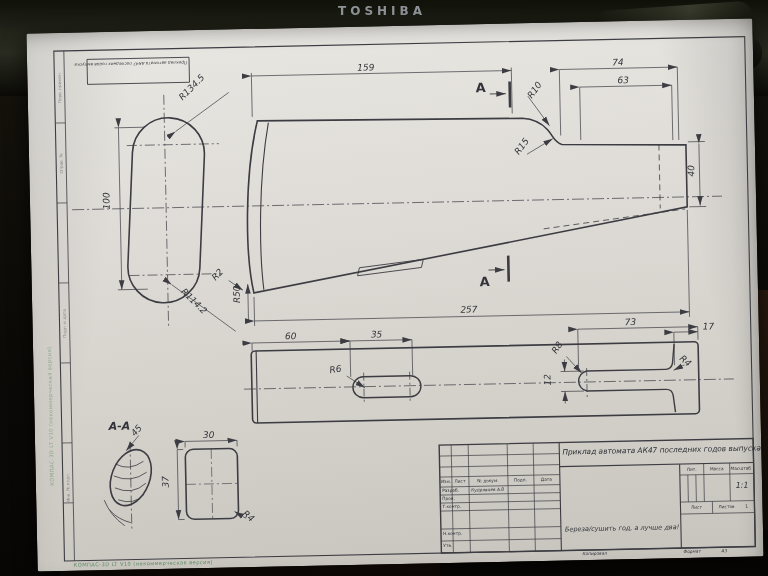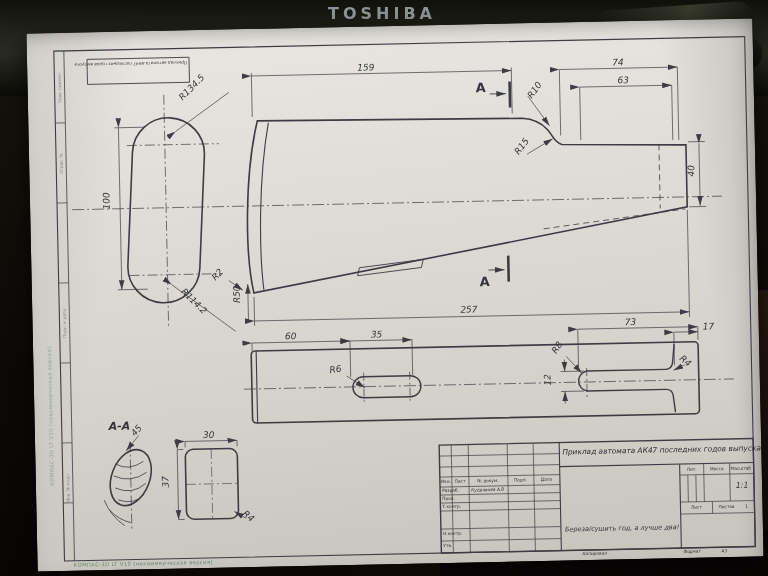--- a/index.html
+++ b/index.html
@@ -3,21 +3,21 @@
 <meta charset="utf-8">
 <style>
   html,body{margin:0;padding:0;background:#000;}
   .scene{position:relative;width:768px;height:576px;overflow:hidden;
          background:linear-gradient(180deg,#121007 0%,#16130c 8%,#0c0a07 60%,#080605 100%);
          font-family:"DejaVu Sans",sans-serif;}
   
   .laptop{position:absolute;left:0;top:0;width:768px;height:96px;
           background:linear-gradient(180deg,#101109 0%,#23251b 35%,#2a2c21 55%,#15160f 85%,#0b0a07 100%);}
   .brand{position:absolute;left:312px;top:4px;width:140px;text-align:center;
-         color:#8f9498;font-size:16px;font-weight:bold;letter-spacing:4px;}
+         color:#8f9498;font-size:12px;font-weight:bold;letter-spacing:4px;}
   .hinge{position:absolute;left:596px;top:6px;width:158px;height:74px;border-radius:14px;
          transform:rotate(-4deg);
          background:linear-gradient(105deg,#181a11 0%,#2e3024 40%,#3a3c2e 55%,#101109 100%);}
   .hinge2{position:absolute;left:690px;top:36px;width:72px;height:34px;border-radius:16px;
           background:linear-gradient(180deg,#20221a,#0e0f0a);}
   .desk-right{position:absolute;left:742px;top:290px;width:26px;height:240px;
           background:linear-gradient(180deg,#2a1b10,#140d08);}
   .desk-bottom{position:absolute;left:60px;top:552px;width:380px;height:24px;
           background:linear-gradient(180deg,#241710,#100a06);}
   

